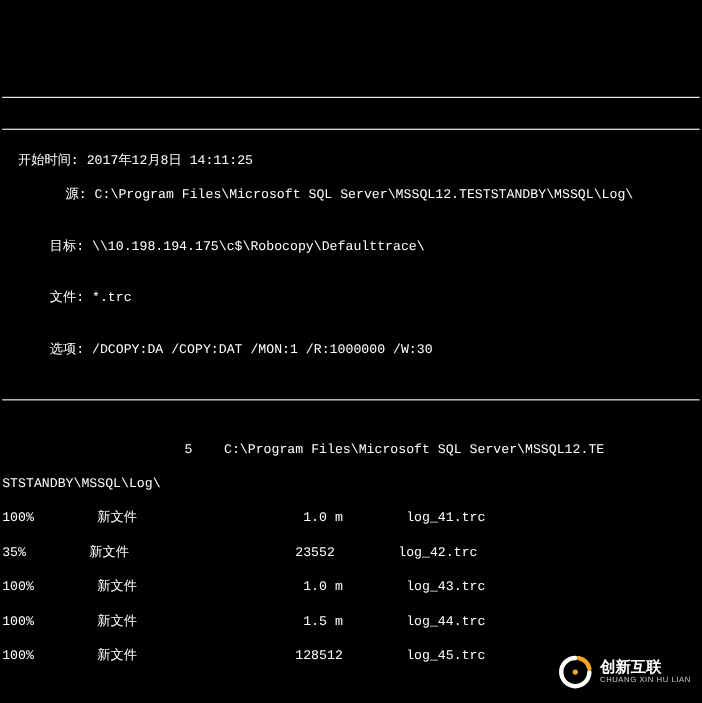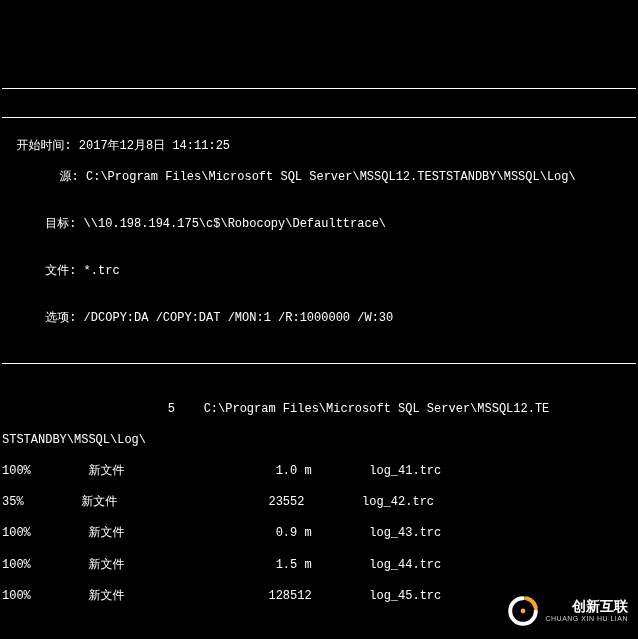--- a/index.html
+++ b/index.html
@@ -36,21 +36,20 @@
       gap: 6px;
     }
     .logo-icon {
       width: 32px;
       height: 32px;
     }
     .logo-text {
       display: flex;
       flex-direction: column;
       line-height: 1.1;
-      text-align: right;
     }
     .logo-cn {
       font-size: 14px;
       font-weight: bold;
       font-family: sans-serif;
       color: #fff;
       white-space: normal;
     }
     .logo-en {
       font-size: 7px;
@@ -76,21 +75,21 @@
 <div><span>      文件:</span><span> *.trc</span></div>
 
 <div><span>      选项:</span><span> /DCOPY:DA /COPY:DAT /MON:1 /R:1000000 /W:30</span></div>
 
 <div class="divider"></div>
 
 <div><span>                       5</span><span>    C:\Program Files\Microsoft SQL Server\MSSQL12.TE</span></div>
 <div>STSTANDBY\MSSQL\Log\</div>
 <div>100%        新文件                     1.0 m        log_41.trc</div>
 <div>35%        新文件                     23552        log_42.trc</div>
-<div>100%        新文件                     0.9 m        log_43.trc</div>
+<div>100%        新文件                     1.0 m        log_43.trc</div>
 <div>100%        新文件                     1.5 m        log_44.trc</div>
 <div>100%        新文件                    128512        log_45.trc</div>
 
 
 
 
 
 
 
 

